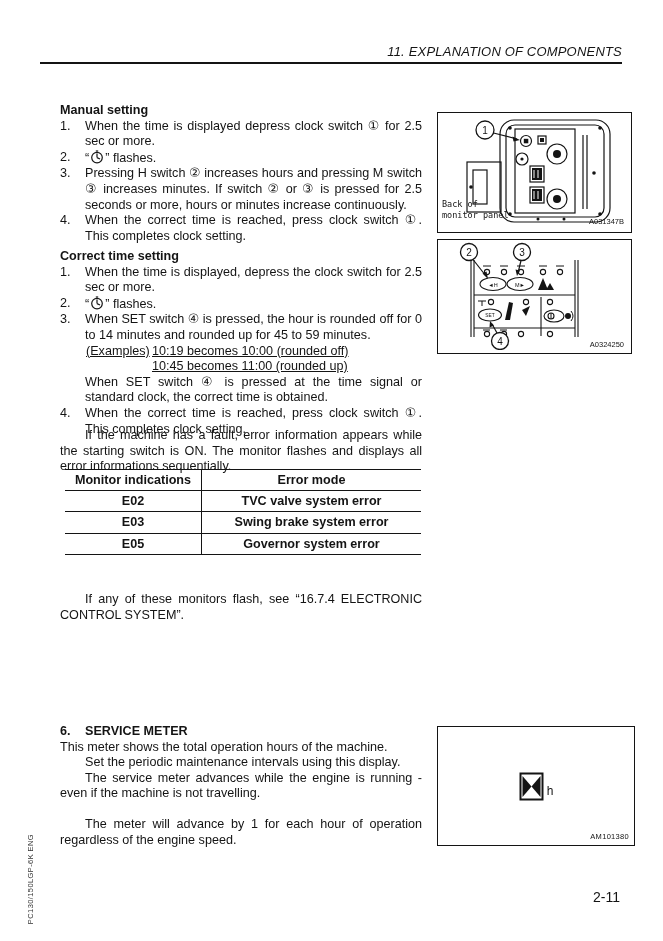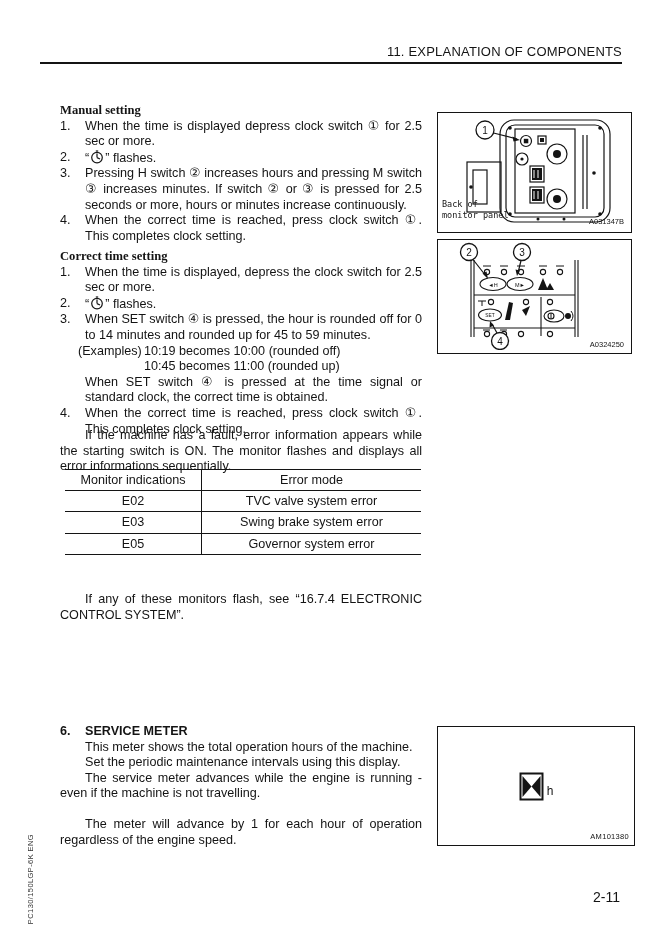--- a/index.html
+++ b/index.html
@@ -3,36 +3,36 @@
 <meta charset="utf-8">
 <style>
   html,body{margin:0;padding:0;}
   body{
     width:663px;height:941px;background:#ffffff;position:relative;overflow:hidden;
     font-family:"Liberation Sans","DejaVu Sans",sans-serif;color:#141414;
     -webkit-font-smoothing:antialiased;
   }
   .abs{position:absolute;}
   
-  .hdr-title{top:44px;left:40px;right:41px;text-align:right;font-size:13px;letter-spacing:.2px;}
+  .hdr-title{top:44px;left:40px;right:41px;text-align:right;font-size:13px;letter-spacing:.2px;font-style:italic;}
   .hdr-rule{top:62px;left:40px;right:41px;border-top:2px solid #141414;height:0;}
   
   .col{left:60px;width:362px;font-size:12.6px;line-height:15.6px;}
-  .sec-title{font-weight:bold;font-family:Liberation Serif, serif;}
+  .sec-title{font-weight:bold;}
   .li{display:flex;}
   .li .n{width:25px;flex:none;}
   .li .t{flex:1;text-align:justify;}
-  .ex{display:flex;margin-left:18px;}
+  .ex{display:flex;margin-left:26px;text-decoration:underline;}
   .ex .exl{width:66px;flex:none;}
   .para{text-indent:25px;text-align:justify;margin:0;}
   .clock-ic{display:inline-block;vertical-align:-2px;margin:0 1px;}
   
   table.err{border-collapse:collapse;width:356px;margin-left:5px;font-size:12.6px;
     border-top:1.5px solid #141414;border-bottom:1.5px solid #141414;}
-  table.err td{border-top:1.5px solid #141414;text-align:center;height:20.2px;padding:0 4px;font-weight:normal;}
+  table.err td{border-top:1.5px solid #141414;text-align:center;height:20.2px;padding:0 4px;font-weight:bold;}
   table.err tr:first-child td{border-top:none;}
   table.err td:first-child{border-right:1.5px solid #141414;width:128px;}
   
   .figbox{border:1.5px solid #141414;background:#fff;}
   .fig1{left:437px;top:112px;width:193px;height:119px;}
   .fig2{left:437px;top:239px;width:193px;height:113px;}
   .fig3{left:437px;top:726px;width:196px;height:118px;}
   .meter-wrap{display:flex;align-items:center;justify-content:center;height:100%;}
   .meter-digits{font-family:"DejaVu Sans Mono",monospace;font-weight:bold;font-style:italic;
     font-size:27px;letter-spacing:1px;margin-left:5px;}
@@ -149,21 +149,21 @@
 
   <div class="abs col" style="top:592px;">
     <p class="para">If any of these monitors flash, see “16.7.4 ELECTRONIC CONTROL SYSTEM”.</p>
   </div>
 
   <div class="abs col" style="top:724px;">
     <div class="li" style="font-weight:bold;">
       <span class="n">6.</span>
       <span>SERVICE METER</span>
     </div>
-    <div style="margin-left:25px;">This meter shows the total operation hours of the machine.</div>
+    <div style="">This meter shows the total operation hours of the machine.</div>
     <div style="margin-left:25px;">Set the periodic maintenance intervals using this display.</div>
     <p class="para">The service meter advances while the engine is running - even if the machine is not travelling.</p>
     <p class="para" style="margin-top:15px;">The meter will advance by 1 for each hour of operation regardless of the engine speed.</p>
   </div>
 
   <div class="abs figbox fig1">
     <svg width="190" height="116" viewBox="0 0 190 116">
       <g stroke="#141414" fill="none" stroke-width="1.2">
         <rect x="62" y="7" width="110" height="102" rx="14"></rect>
         <rect x="68" y="12" width="98" height="92" rx="9"></rect>

